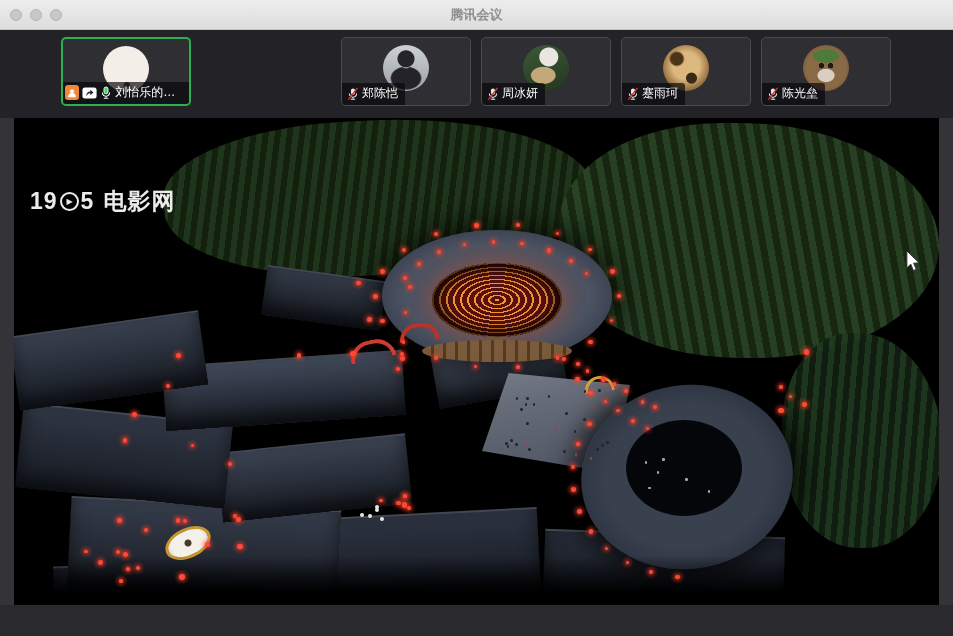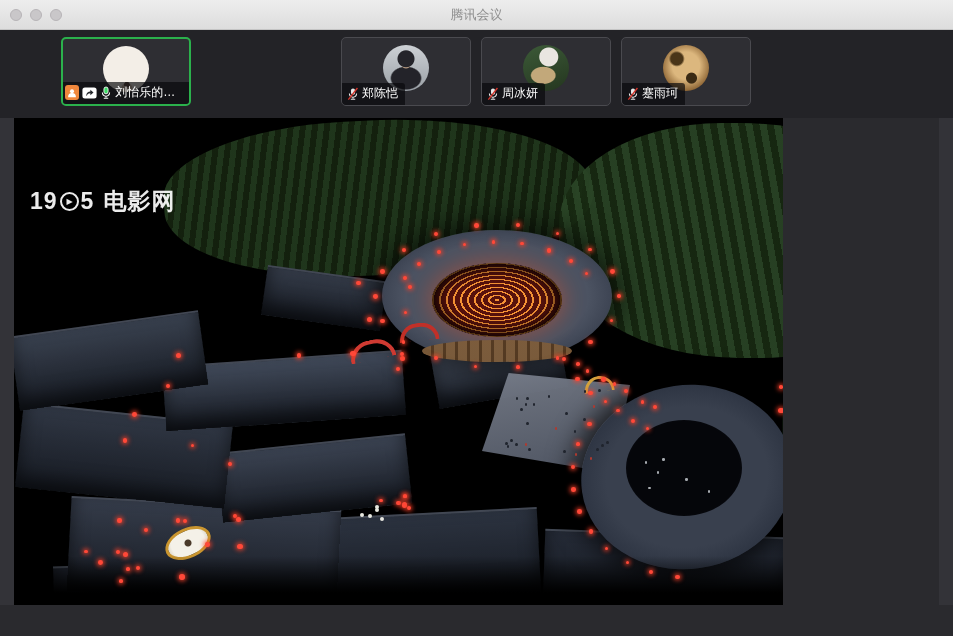--- a/index.html
+++ b/index.html
@@ -6,21 +6,21 @@
   html,body { width:953px; height:636px; overflow:hidden; background:#000;
     font-family:"Liberation Sans","DejaVu Sans",sans-serif; }
   .window { position:relative; width:953px; height:636px; background:#2a2a2e; }
 
   
   .titlebar { position:absolute; top:0; left:0; width:953px; height:30px;
     background:linear-gradient(#ededed,#dddddd); border-bottom:1px solid #c4c4c4; }
   .traffic { position:absolute; top:9px; left:10px; display:flex; gap:8px; }
   .dot { width:12px; height:12px; border-radius:50%; background:#c9c7c9; border:1px solid #b7b4b7; }
   .wtitle { position:absolute; top:0; left:0; right:0; height:30px; line-height:30px;
-    text-align:center; font-size:13px; color:#8e8e8e; font-weight:400; }
+    text-align:center; font-size:13px; color:#8e8e8e; font-weight:700; }
 
   
   .strip { position:absolute; top:30px; left:0; width:953px; height:88px; background:#232327; }
   .thumb { position:absolute; top:7px; width:130px; height:69px; background:#2e2e33;
     border:1px solid #4a4a4f; border-radius:5px; overflow:hidden; }
   .thumb.active { border:2px solid #2bb14c; }
   .avatar { position:absolute; top:7px; left:50%; transform:translateX(-50%);
     width:46px; height:46px; border-radius:50%; }
   .a1 { background:radial-gradient(circle at 52% 84%, #5d4a3e 0 2.5px, rgba(0,0,0,0) 3px),
         radial-gradient(circle at 52% 92%, #c9b7a6 0 5px, rgba(0,0,0,0) 6px), #f3eee7; }
@@ -50,21 +50,21 @@
   .pname { white-space:nowrap; overflow:hidden; text-overflow:ellipsis; max-width:88px; }
   .badge { display:inline-flex; align-items:center; justify-content:center;
     background:#f0873c; border-radius:3px; }
   .badge.sm { width:15px; height:15px; }
   .badge.lg { width:24px; height:24px; border-radius:4px; }
   .icon { display:inline-flex; align-items:center; }
 
   
   .gutter-l, .gutter-r { position:absolute; top:118px; height:487px; width:14px; background:#333338; }
   .gutter-l { left:0; } .gutter-r { left:939px; }
-  .video { position:absolute; top:118px; left:14px; width:769px; height:487px;
+  .video { position:absolute; top:118px; left:14px; width:925px; height:487px;
     background:#000; overflow:hidden; }
   .green { position:absolute; border-radius:45% 55% 50% 50%; opacity:.92; }
   .g1 { left:150px; top:2px; width:430px; height:155px; transform:rotate(-3deg);
     background:repeating-linear-gradient(100deg,#223a1e 0 6px,#15230f 6px 12px); }
   .g2 { left:545px; top:5px; width:380px; height:235px;
     background:repeating-linear-gradient(80deg,#2a4526 0 7px,#182a12 7px 14px); }
   .g3 { left:768px; top:215px; width:160px; height:215px;
     background:repeating-linear-gradient(95deg,#1f3a20 0 6px,#111f11 6px 12px); }
   .roof { position:absolute; border-top:2px solid rgba(165,175,195,.30);
     box-shadow:inset 0 -10px 18px rgba(0,0,0,.55); }
@@ -197,20 +197,35 @@
               <path d="M2.8,7.5 a4.2,4.2 0 0 0 8.4,0" fill="none" stroke="#e9e9e9" stroke-width="1.2"></path>
               <line x1="7" y1="11.8" x2="7" y2="13.4" stroke="#e9e9e9" stroke-width="1.2"></line>
               <line x1="4.4" y1="14" x2="9.6" y2="14" stroke="#e9e9e9" stroke-width="1.2"></line>
               <line x1="1.6" y1="14.6" x2="12.2" y2="1" stroke="#d3352b" stroke-width="1.6"></line>
             </svg>
         </span>
         <span class="pname">蹇雨珂</span>
       </div>
     </div>
 
+    <div class="thumb" style="left:761px">
+      <div class="avatar a6"></div>
+      <div class="chip">
+        <span class="icon">
+          <svg viewBox="0 0 14 16" width="12" height="14">
+              <rect x="4.6" y="1.5" width="4.8" height="7.5" rx="2.4" fill="#e9e9e9"></rect>
+              <path d="M2.8,7.5 a4.2,4.2 0 0 0 8.4,0" fill="none" stroke="#e9e9e9" stroke-width="1.2"></path>
+              <line x1="7" y1="11.8" x2="7" y2="13.4" stroke="#e9e9e9" stroke-width="1.2"></line>
+              <line x1="4.4" y1="14" x2="9.6" y2="14" stroke="#e9e9e9" stroke-width="1.2"></line>
+              <line x1="1.6" y1="14.6" x2="12.2" y2="1" stroke="#d3352b" stroke-width="1.6"></line>
+            </svg>
+        </span>
+        <span class="pname">陈光垒</span>
+      </div>
+    </div>
   </div>
 
   <div class="gutter-l"></div>
   <div class="gutter-r"></div>
   <div class="video" id="vid">
     <div class="green g1"></div>
     <div class="green g2"></div>
     <div class="green g3"></div>
 
     <div class="roof" style="left: 40px; top: 445px; width: 200px; height: 60px; transform: rotate(-2deg); background: linear-gradient(rgb(35, 40, 52), rgb(22, 26, 34));"></div>

